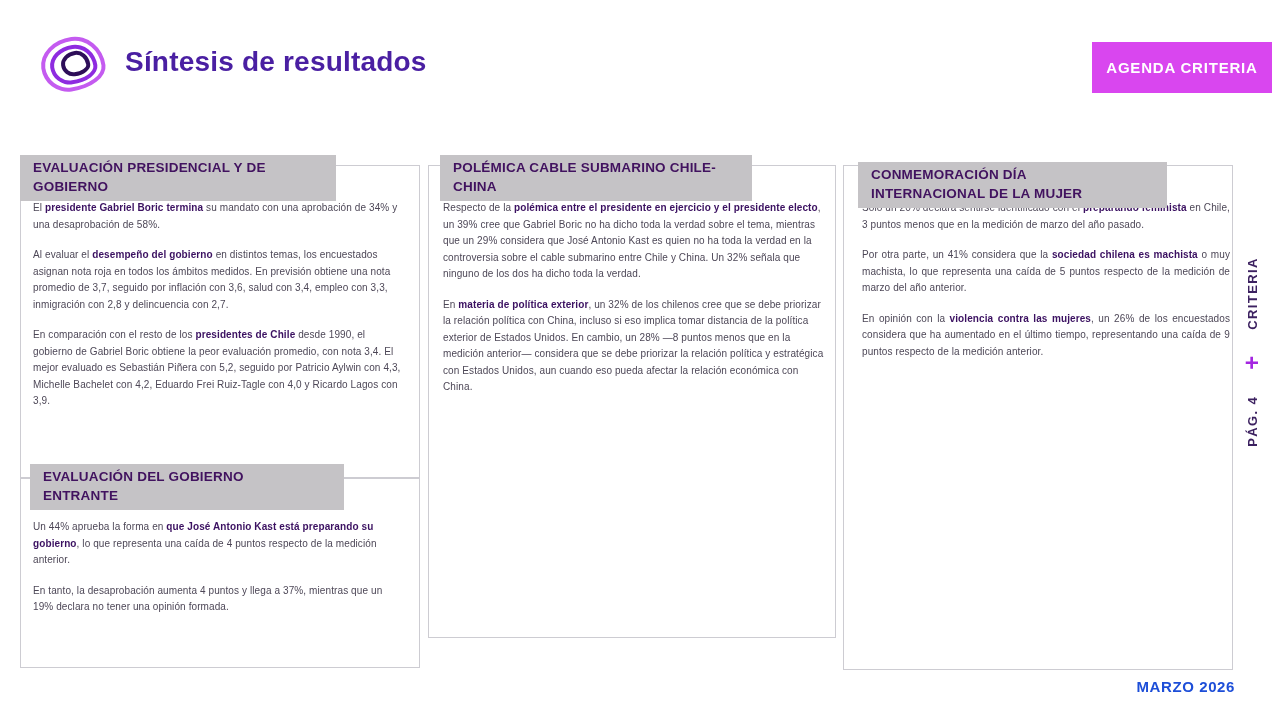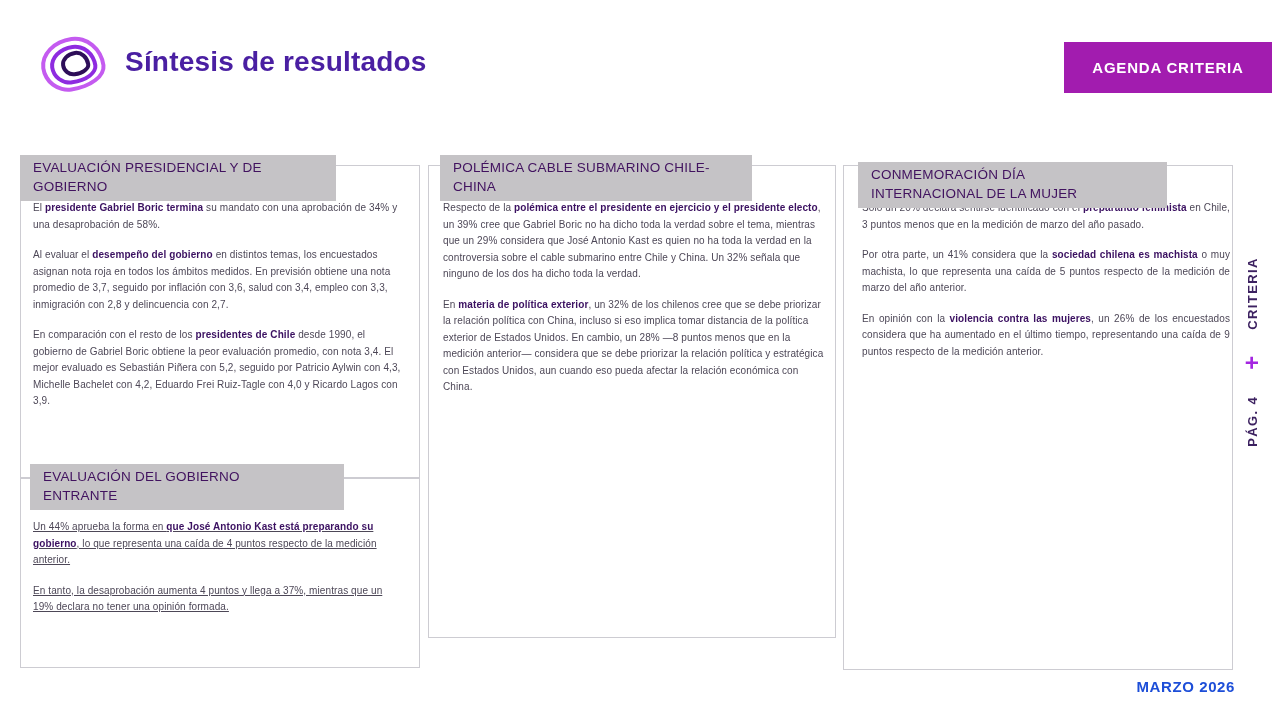--- a/index.html
+++ b/index.html
@@ -17,51 +17,51 @@
   .ring-outer  { left:1px;  top:3px;  width:64px; height:54px; border:4px solid #C45BF0; transform:rotate(-8deg); }
   .ring-middle { left:10px; top:11px; width:47px; height:39px; border:4px solid #8E2BE0; transform:rotate(-8deg); }
   .ring-inner  { left:21px; top:17px; width:29px; height:25px; border:4px solid #2E0E59; transform:rotate(-8deg); }
 
   .title {
     position:absolute; left:125px; top:46px;
     font-size:28px; font-weight:bold; color:#4A1FA2; letter-spacing:0.2px;
   }
 
   .badge {
-    position:absolute; right:0; top:42px; width:208px; height:51px;
-    background:#a21caf; color:#ffffff;
+    position:absolute; right:0; top:42px; width:180px; height:51px;
+    background:#d946ef; color:#ffffff;
     display:flex; align-items:center; justify-content:center;
     font-size:15px; font-weight:bold; letter-spacing:0.8px;
   }
 
   
   .box { position:absolute; background:#fff; border:1px solid #CDCCD2; }
   #box-col1-top    { left:20px;  top:165px; width:400px; height:313px; }
   #box-col1-bottom { left:20px;  top:478px; width:400px; height:190px; }
   #box-col2        { left:428px; top:165px; width:408px; height:473px; }
   #box-col3        { left:843px; top:165px; width:390px; height:505px; }
 
   .section-heading {
     position:absolute; z-index:3;
     background:#C5C3C6; color:#41125F;
-    font-size:13.5px; font-weight:normal; line-height:1.4;
+    font-size:13.5px; font-weight:bold; line-height:1.4;
     padding:4px 10px 4px 13px; min-height:40px;
     display:flex; align-items:center;
     white-space:pre-line; letter-spacing:0.2px;
   }
   #h-col1-top    { left:20px;  top:155px; width:316px; }
   #h-col1-bottom { left:30px;  top:464px; width:314px; }
   #h-col2        { left:440px; top:155px; width:312px; }
   #h-col3        { left:858px; top:162px; width:309px; }
 
   .paras { position:absolute; z-index:2; font-size:10px; line-height:16.5px; color:#4D4757; letter-spacing:0.1px; }
   .paras p { margin-bottom:14px; }
   .paras b { color:#3B1161; font-weight:bold; }
   #p-col1-top    { left:33px;  top:200px; width:372px; }
-  #p-col1-bottom { left:33px;  top:519px; width:372px;text-decoration:underline; }
+  #p-col1-bottom { left:33px;  top:519px; width:372px; }
   #p-col2        { left:443px; top:200px; width:382px; }
   #p-col3        { left:862px; top:200px; width:368px; text-align:justify; }
 
   
   .vside {
     position:absolute; left:1142px; top:341px; width:220px; height:22px;
     transform:rotate(-90deg);
     display:flex; align-items:center; justify-content:center; gap:26px;
   }
   .vside .vtext { font-size:13px; font-weight:bold; color:#3C2160; letter-spacing:1.4px; }

